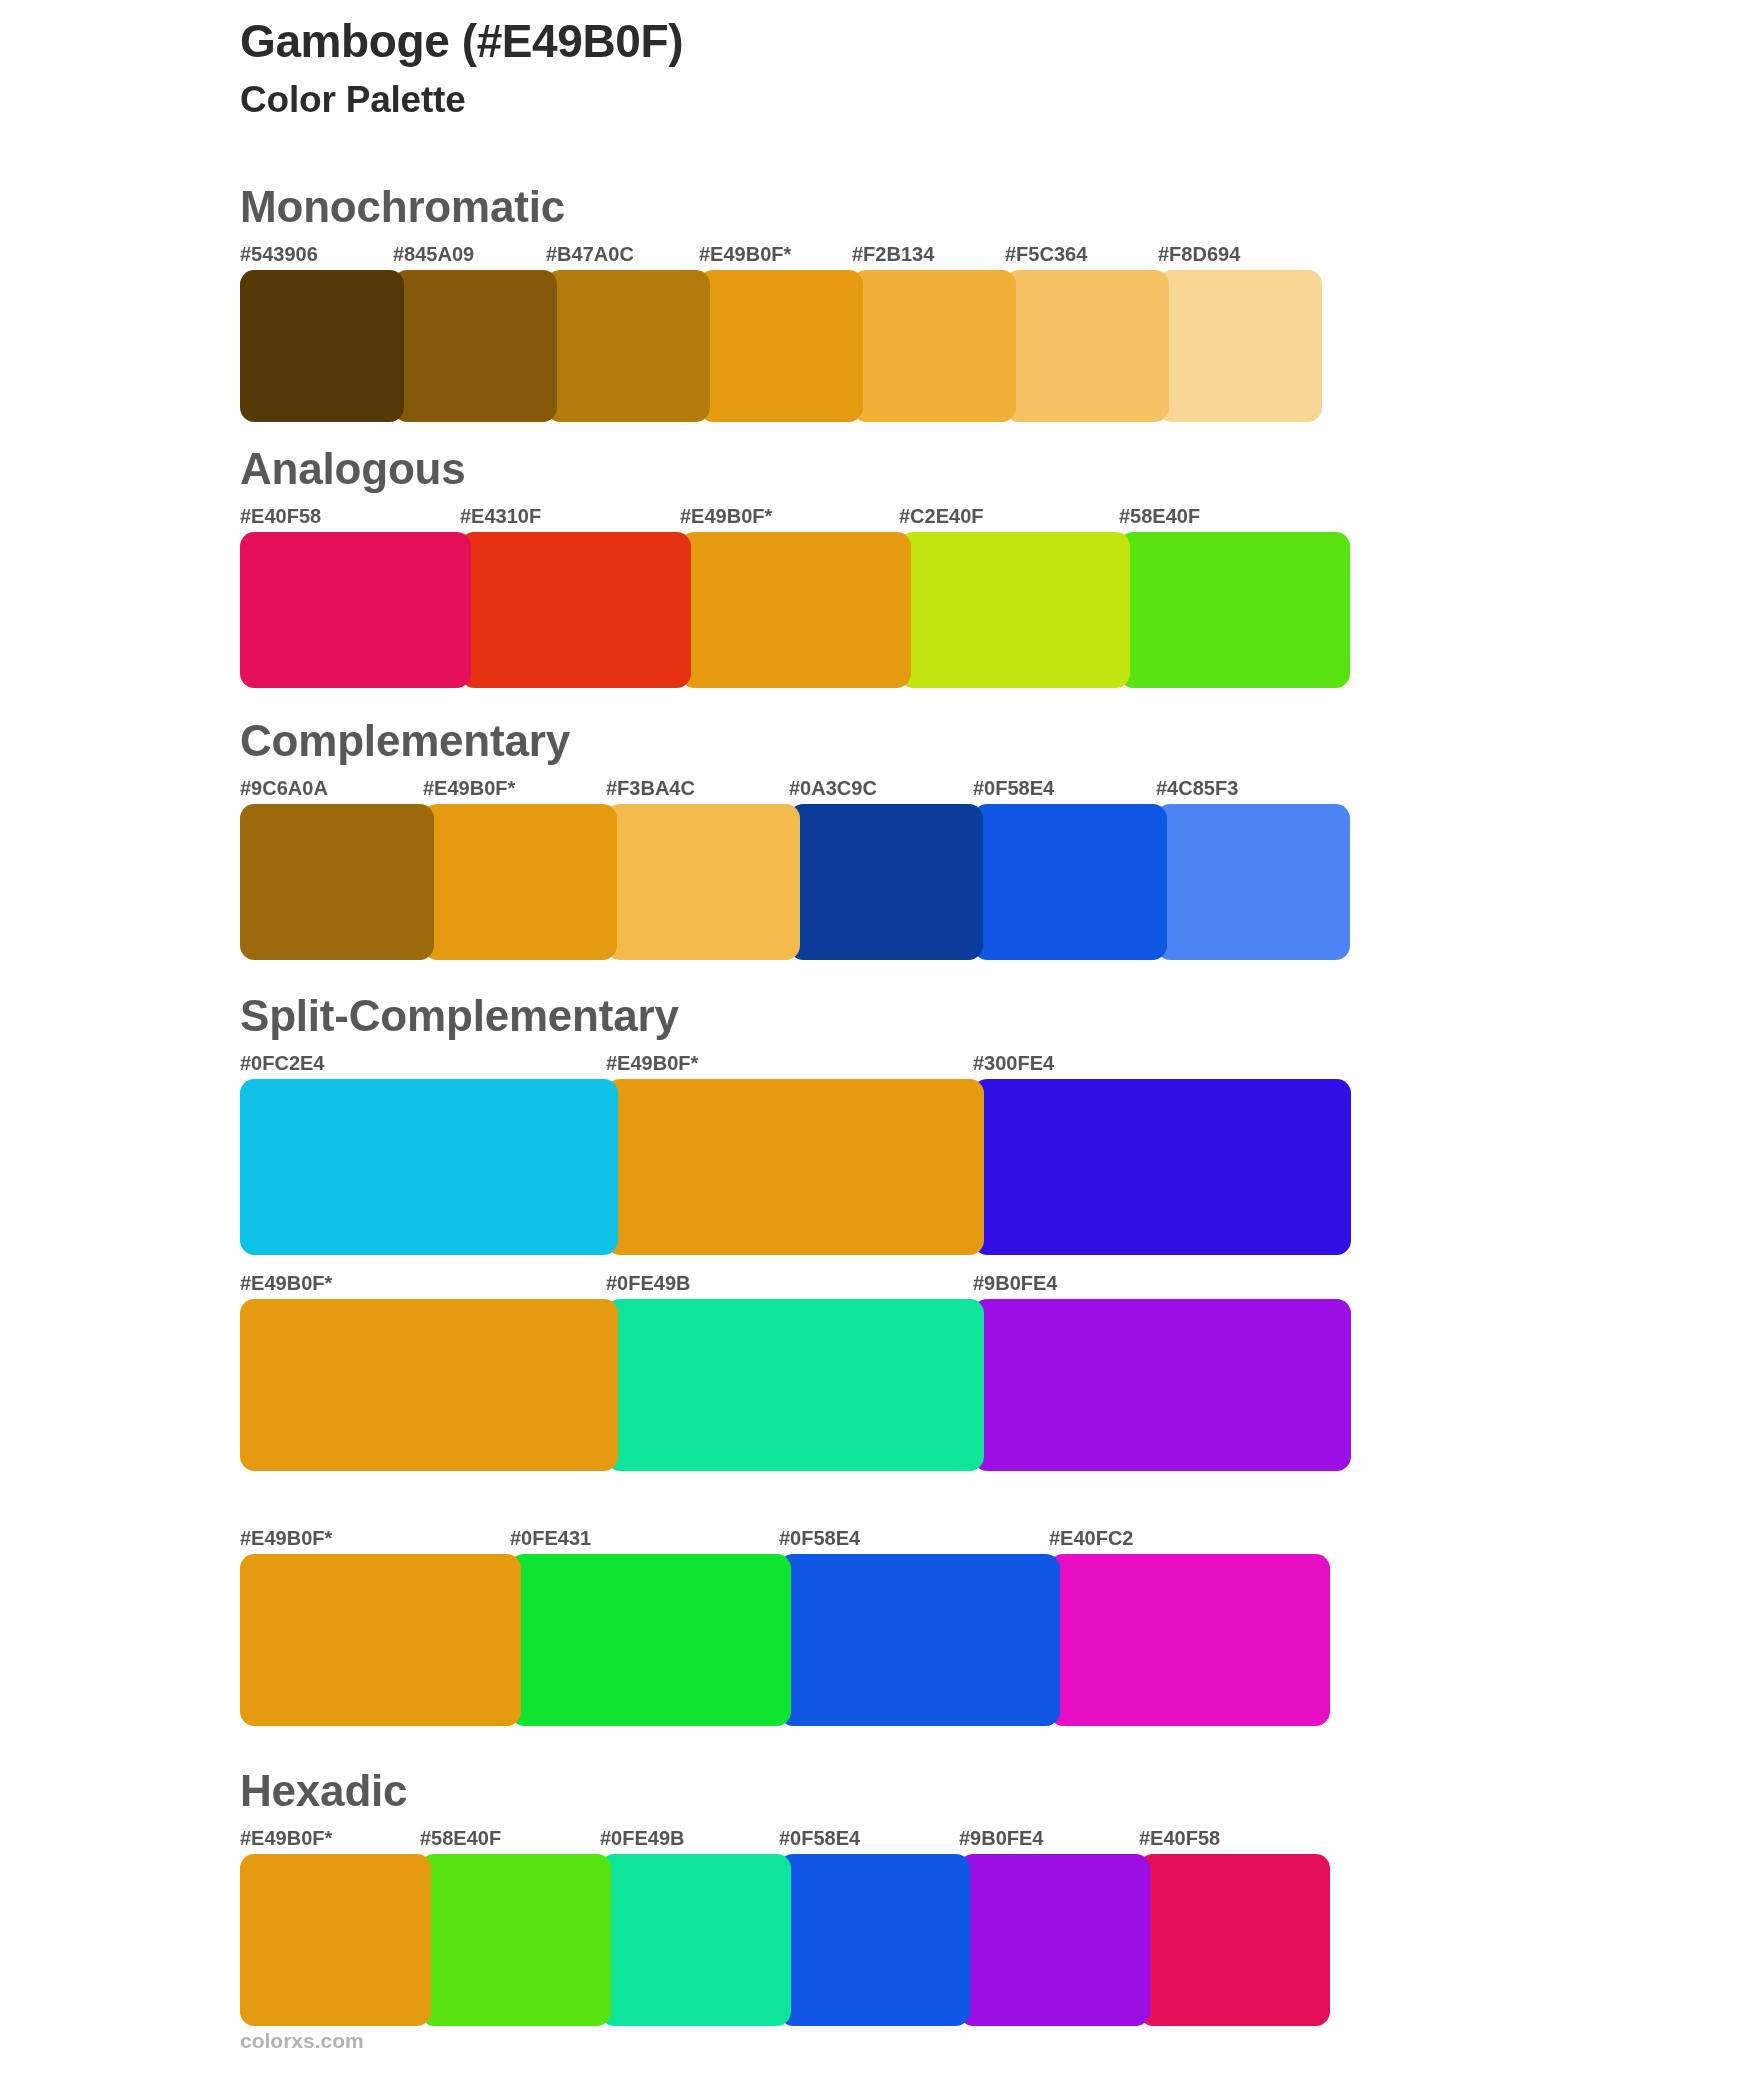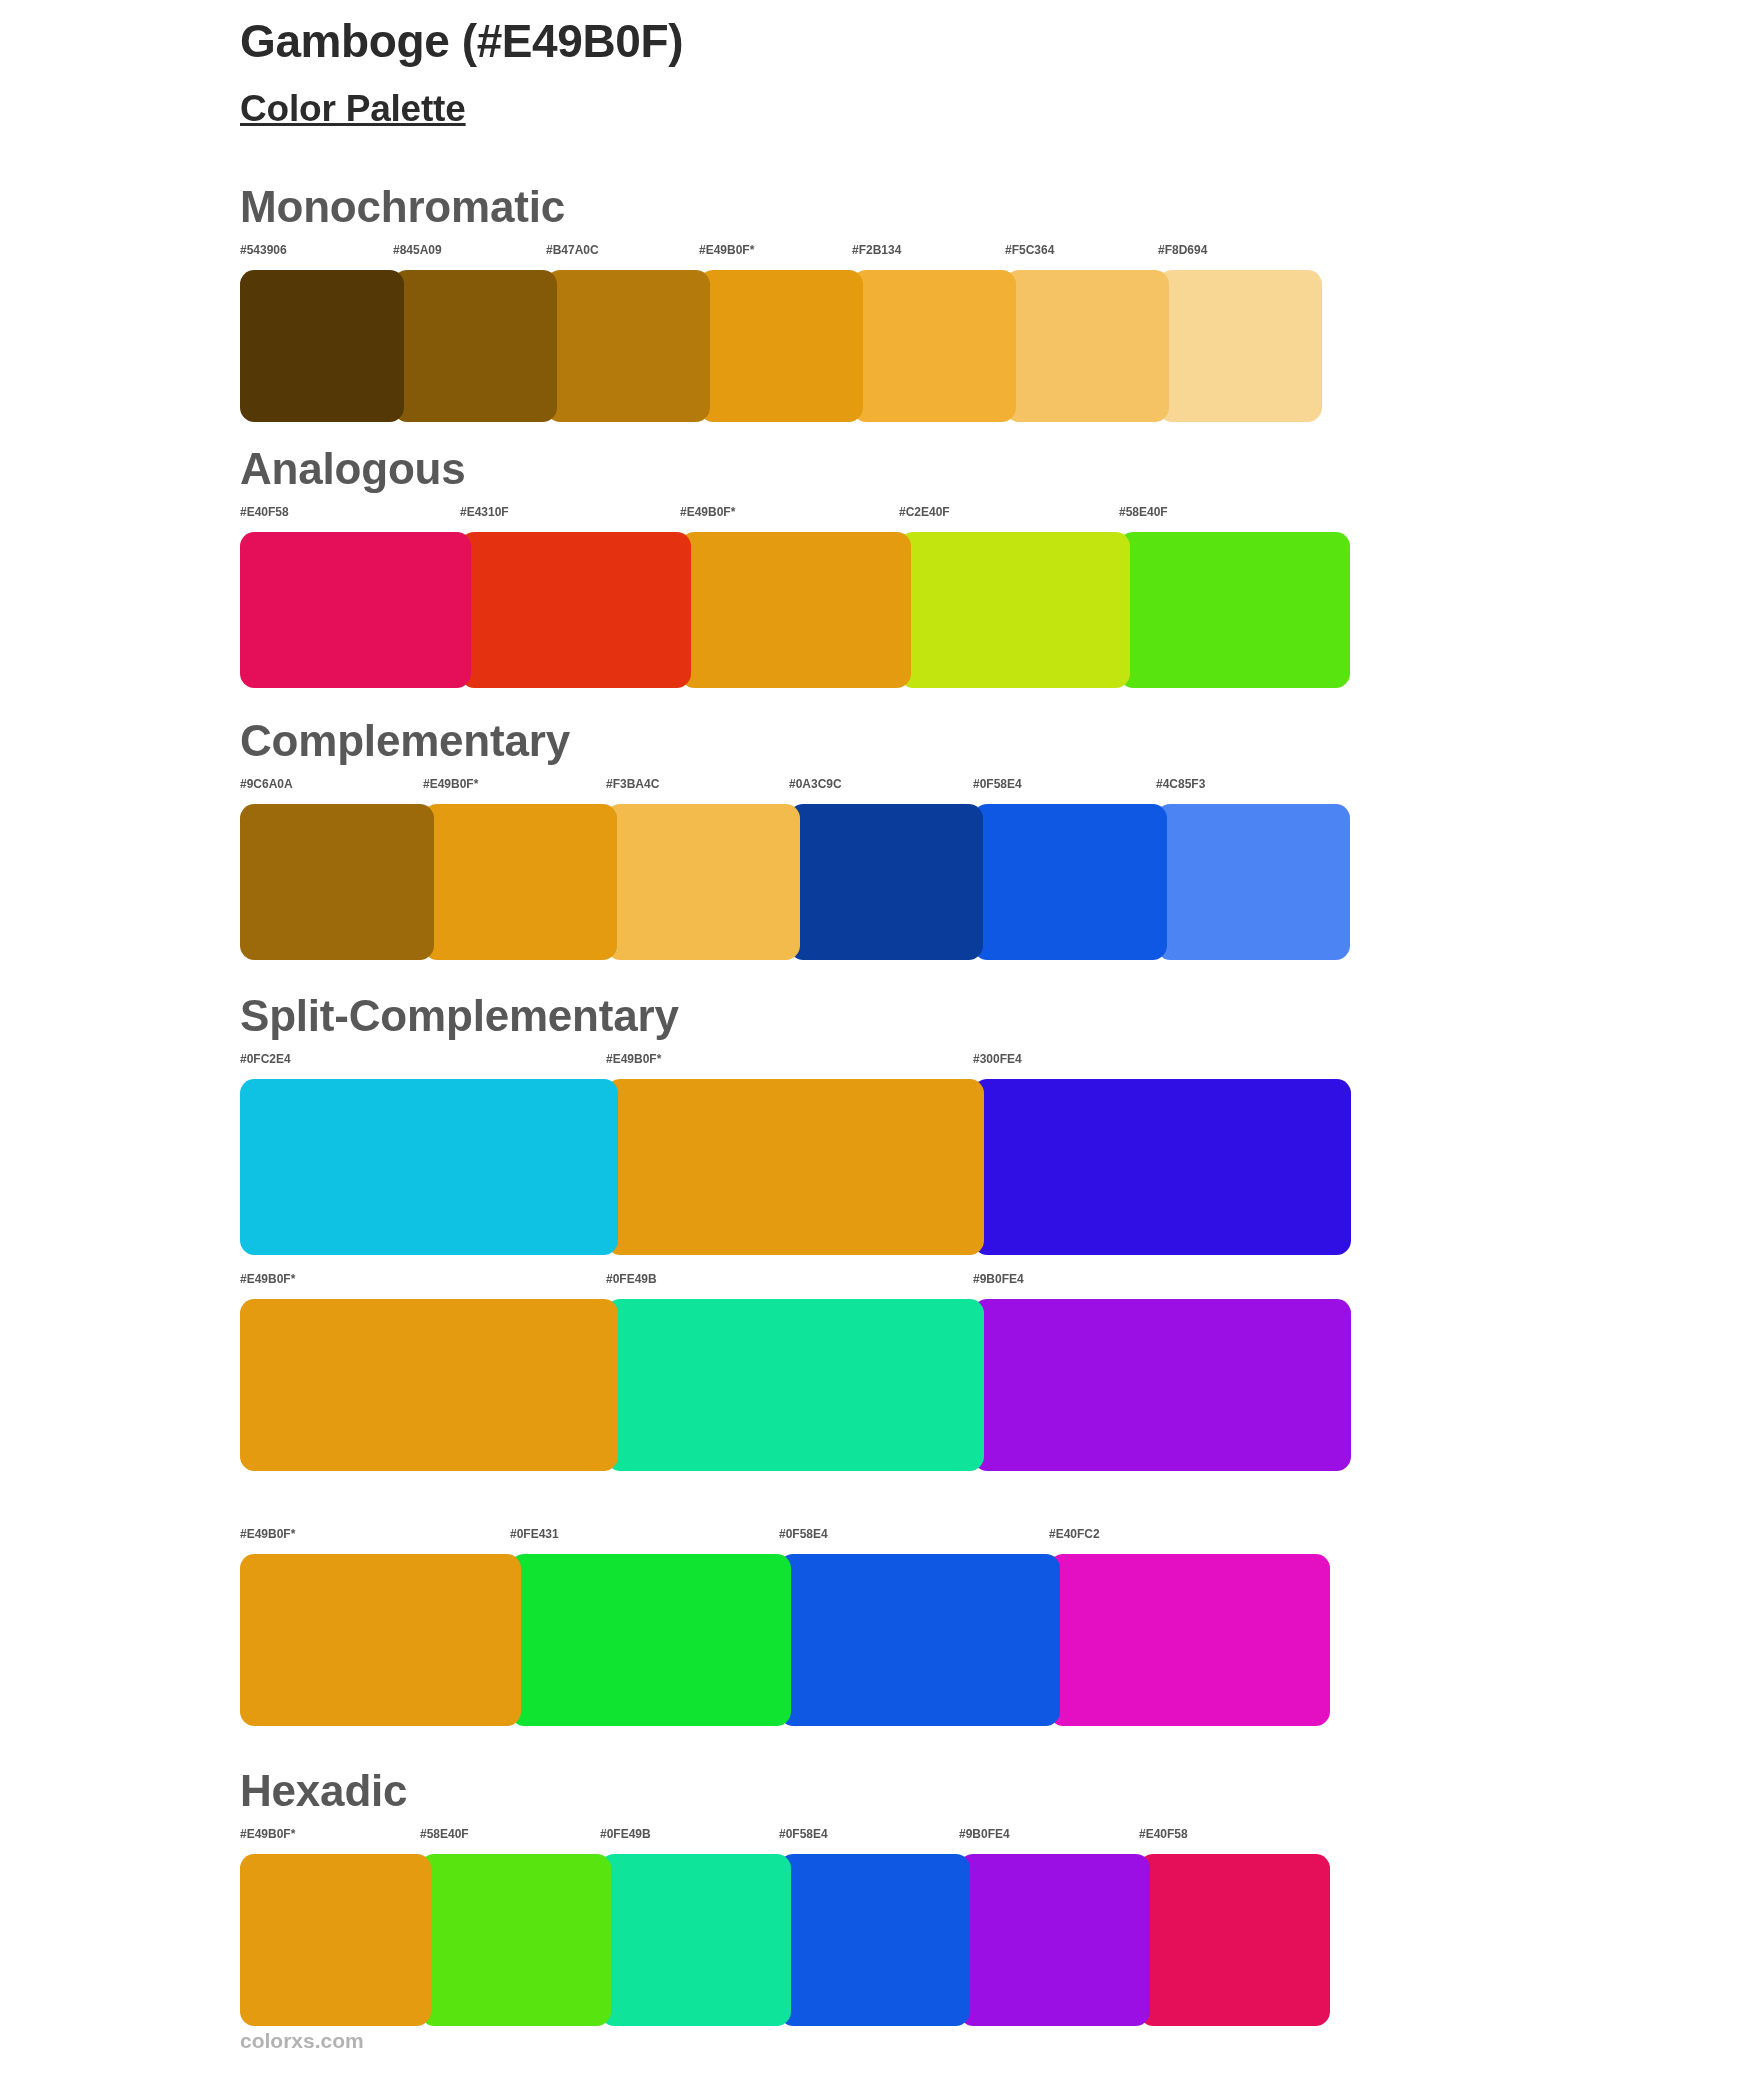--- a/index.html
+++ b/index.html
@@ -40,23 +40,22 @@
     line-height: 1.1;
     white-space: nowrap;
   }
 
   .subtitle {
     font-size: 37px;
     font-weight: 700;
     color: #2b2b2b;
     letter-spacing: -0.2px;
     line-height: 1.1;
-    margin-top: 22px;
-    white-space: nowrap;
-    text-decoration: underline;
+    margin-top: 13px;
+    white-space: nowrap;
   }
 
   
   .sections {
     position: absolute;
     left: 240px;
     top: 185px;
     width: 1118px;
   }
 
@@ -76,21 +75,21 @@
 
   .labels-row {
     position: relative;
     height: 27px;
     margin-top: 13.6px;
   }
 
   .hex-label {
     position: absolute;
     top: 0;
-    font-size: 12px;
+    font-size: 20px;
     font-weight: 700;
     color: #555555;
     white-space: nowrap;
     letter-spacing: 0px;
   }
 
   .swatch-row {
     position: relative;
     width: 100%;
     display: block;

